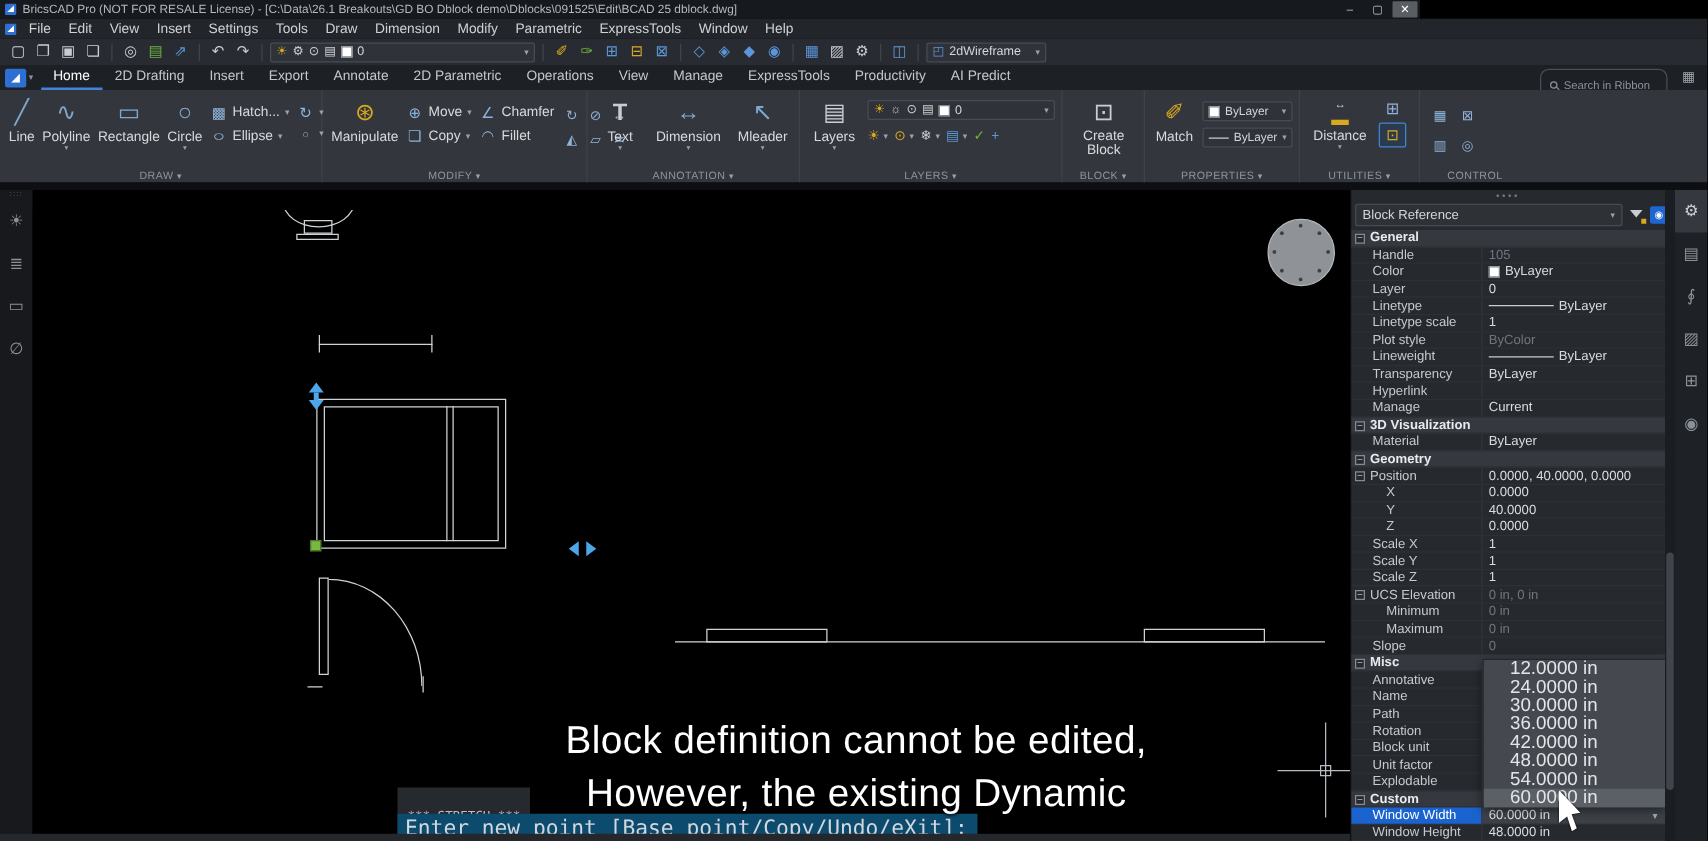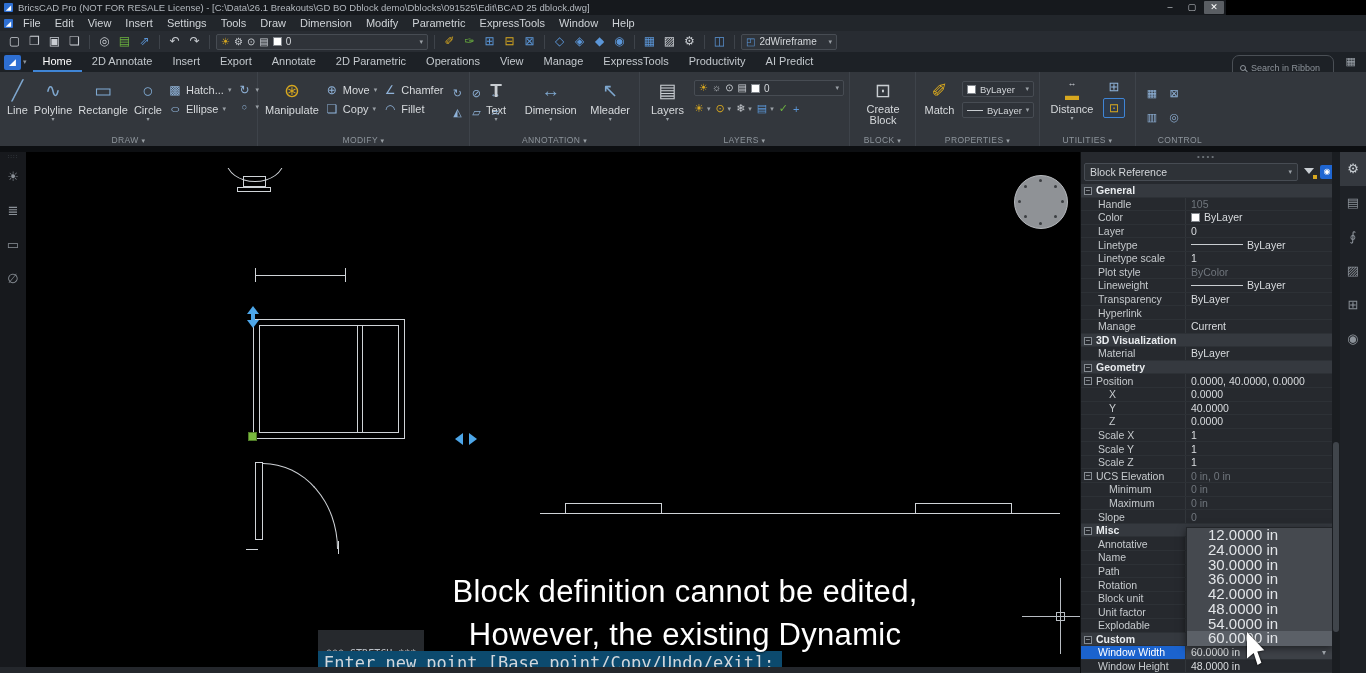--- a/index.html
+++ b/index.html
@@ -1,21 +1,21 @@
 <!DOCTYPE html>
 <html><head>
 <meta charset="utf-8">
 <style>
   *{box-sizing:border-box;margin:0;padding:0}
   html,body{width:1366px;height:673px;overflow:hidden}
   body{position:relative;background:#000;font-family:"Liberation Sans",sans-serif;color:#d4d7da;-webkit-font-smoothing:antialiased}
   .abs{position:absolute}
 
   
-  #titlebar{left:0;top:0;width:1226px;height:15px;background:#16191d;display:flex;align-items:center;font-size:9.5px;color:#b4b9bf;padding-left:4px;gap:5px}
+  #titlebar{left:0;top:0;width:1136px;height:15px;background:#16191d;display:flex;align-items:center;font-size:9.5px;color:#b4b9bf;padding-left:4px;gap:5px}
   .applogo{width:9px;height:9px;background:#2e6fd2;color:#fff;font-size:7px;line-height:9px;text-align:center;border-radius:1px}
   #winctrl{position:absolute;right:2px;top:0;height:15px;display:flex;align-items:center;gap:2px}
   .wbtn{width:20px;height:13px;text-align:center;font-size:9px;line-height:13px;color:#c3c7cc}
   .wbtn.close{background:#5a5e63;color:#fff;border-radius:1px}
 
   
   #menubar{left:0;top:15px;width:1366px;height:16px;background:#22262b;display:flex;align-items:center;font-size:11px;color:#cfd3d7;padding-left:4px}
   .mitem{padding:0 7px;line-height:16px}
 
   
@@ -212,21 +212,21 @@
     <span>2dWireframe</span>
     <span class="chev">▾</span>
   </div>
 </div>
 
 <div id="ribbontabs" class="abs">
   <span class="appbtn">◢</span>
   <span class="appcaret">▾</span>
   <span id="rtabs" style="display:flex">
       <span class="rtab active">Home</span>
-      <span class="rtab">2D Annotate</span>
+      <span class="rtab">2D Drafting</span>
       <span class="rtab">Insert</span>
       <span class="rtab">Export</span>
       <span class="rtab">Annotate</span>
       <span class="rtab">2D Parametric</span>
       <span class="rtab">Operations</span>
       <span class="rtab">View</span>
       <span class="rtab">Manage</span>
       <span class="rtab">ExpressTools</span>
       <span class="rtab">Productivity</span>
       <span class="rtab">AI Predict</span>

